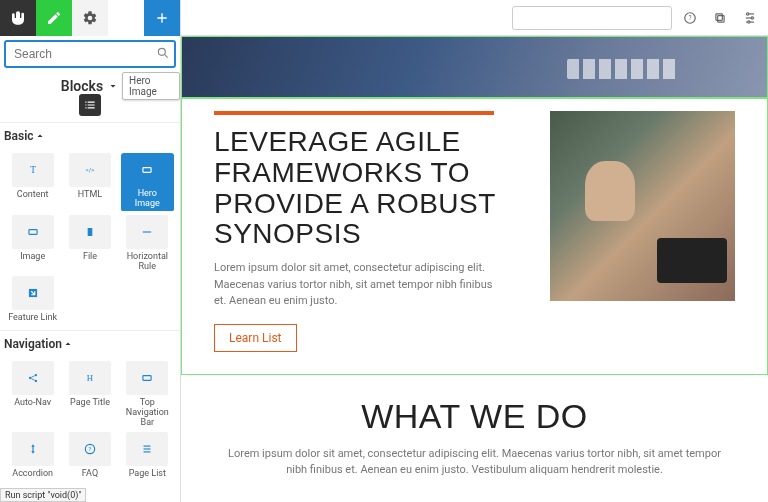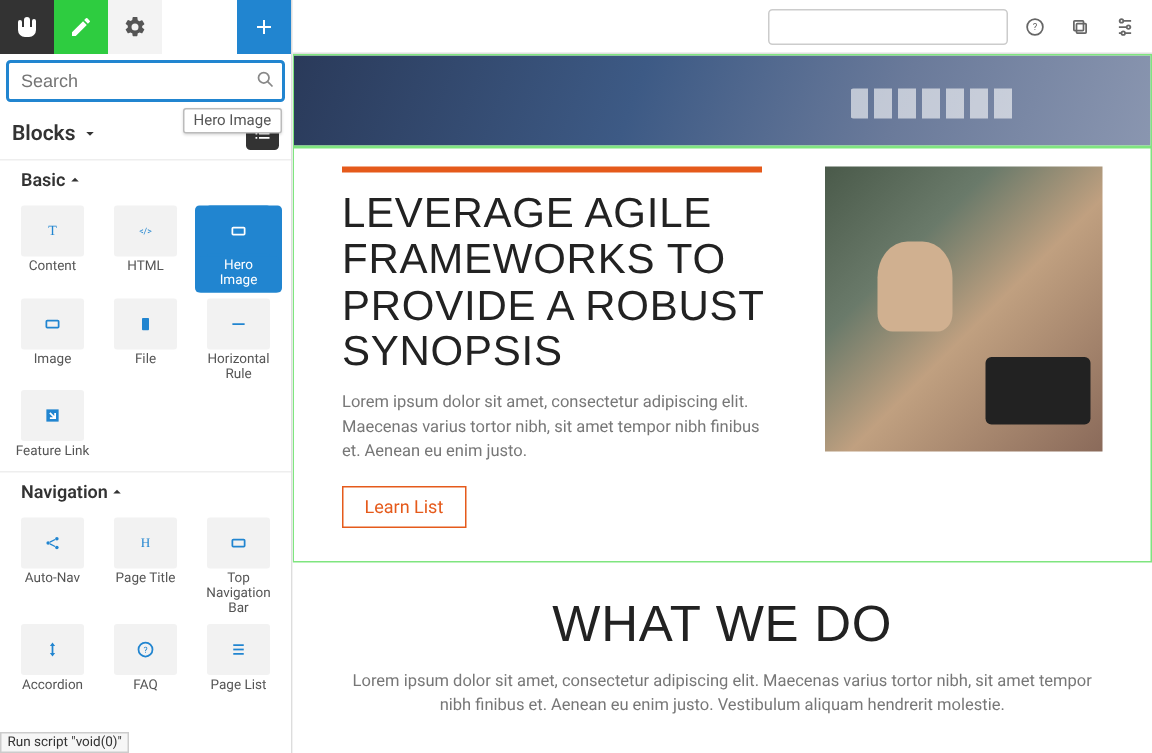--- a/index.html
+++ b/index.html
@@ -1,32 +1,32 @@
 <!DOCTYPE html>
 <html><head>
 <meta charset="utf-8">
 <style>
 * { box-sizing: border-box; margin: 0; padding: 0; }
 body { font-family: -apple-system, BlinkMacSystemFont, "Segoe UI", Roboto, sans-serif; font-size: 12px; color: #333; background: #fff; overflow: hidden; width: 768px; height: 502px; }
 .app { display: flex; height: 502px; }
-.sidebar { width: 195px; border-right: 1px solid #ddd; display: flex; flex-direction: column; }
+.sidebar { width: 181px; border-right: 1px solid #ddd; display: flex; flex-direction: column; }
 .toolbar { display: flex; height: 36px; align-items: stretch; }
 .tb-btn { width: 36px; display: flex; align-items: center; justify-content: center; cursor: pointer; }
 .tb-dark { background: #333; color: #fff; }
 .tb-green { background: #2ecc40; color: #fff; }
 .tb-light { background: #f3f3f3; color: #555; }
 .tb-blue { background: #2185d0; color: #fff; }
 .search-wrap { padding: 4px; position: relative; }
 .search-input { width: 100%; height: 28px; border: 2px solid #2185d0; border-radius: 3px; padding: 0 28px 0 8px; font-size: 12px; color: #777; outline: none; }
 .search-icon { position: absolute; right: 10px; top: 10px; color: #888; }
 .tooltip { position: absolute; left: 122px; top: 36px; background: #fff; border: 1px solid #bbb; padding: 2px 6px; font-size: 10px; color: #555; box-shadow: 0 1px 2px rgba(0,0,0,.15); border-radius: 2px; }
-.panel-header { display: flex; align-items: center; justify-content: space-between; padding: 6px 8px; }
+.panel-header { display: flex; align-items: center; justify-content: space-between; padding: 6px 8px; flex-direction: column; }
 .panel-title { font-weight: 600; font-size: 14px; display: flex; align-items: center; gap: 4px; }
 .view-btn { width: 22px; height: 22px; background: #333; border-radius: 3px; display: flex; align-items: center; justify-content: center; color: #fff; }
-.section-head { display: flex; align-items: center; justify-content: flex-start; padding: 6px 14px; border-top: 1px solid #eee; cursor: pointer; }
+.section-head { display: flex; align-items: center; justify-content: flex-start; padding: 6px 4px; border-top: 1px solid #eee; cursor: pointer; }
 .section-head span { font-weight: 600; font-size: 12px; }
 .block-grid { display: grid; grid-template-columns: repeat(3, 1fr); gap: 4px; padding: 4px 6px 8px; }
 .block { display: flex; flex-direction: column; align-items: center; cursor: pointer; }
 .block-icon { width: 42px; height: 34px; background: #f2f2f2; border-radius: 2px; display: flex; align-items: center; justify-content: center; color: #2185d0; font-size: 16px; }
 .block-label { font-size: 9px; color: #555; text-align: center; margin-top: 3px; line-height: 1.1; max-width: 54px; }
 .block.selected .block-icon { background: #2185d0; color: #fff; border: 2px solid #2185d0; }
 .block.selected .block-label { background: #2185d0; color: #fff; padding: 2px 4px; border-radius: 2px; margin-top: 0; width: 100%; }
 .block.selected { background: #2185d0; border-radius: 3px; }
 .main { flex: 1; display: flex; flex-direction: column; overflow: hidden; }
 .main-toolbar { height: 36px; display: flex; align-items: center; justify-content: flex-end; border-bottom: 1px solid #e0e0e0; gap: 6px; padding: 0 6px; }

